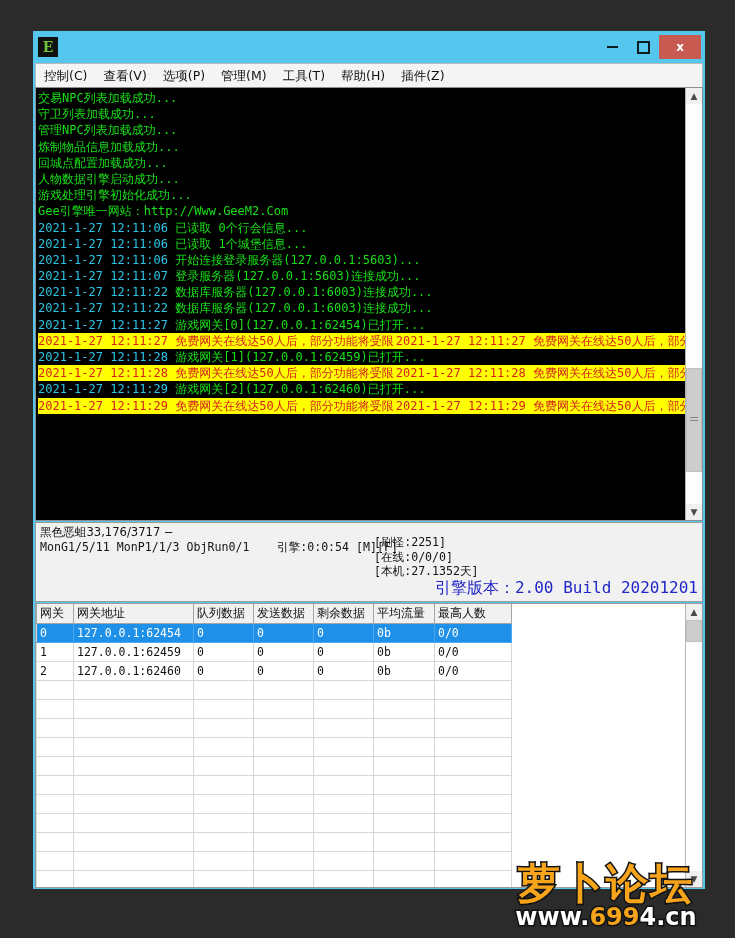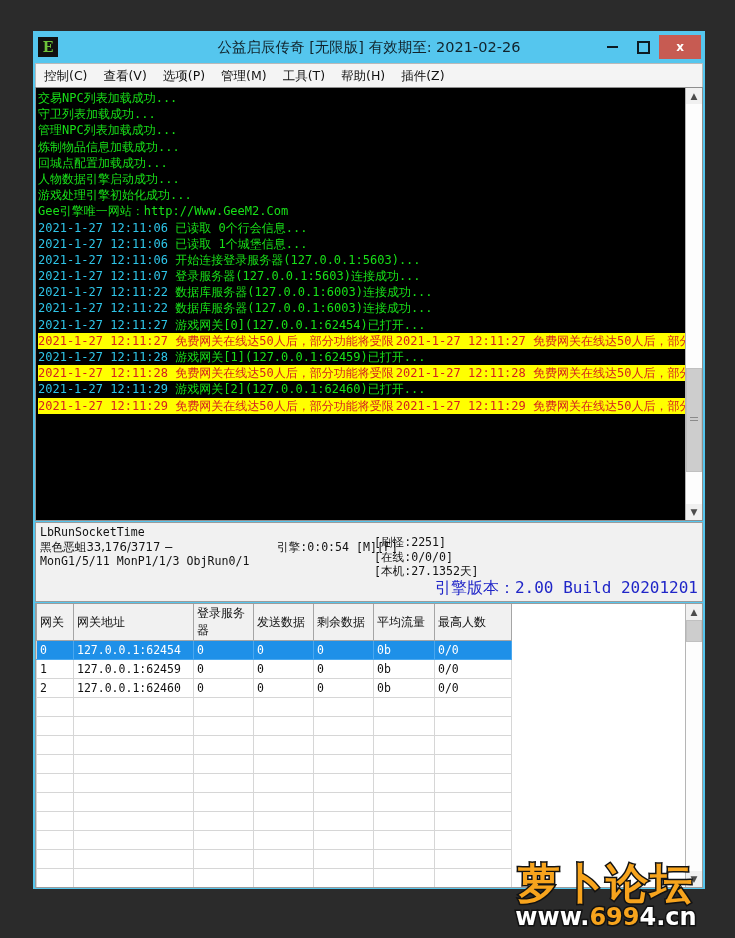--- a/index.html
+++ b/index.html
@@ -126,21 +126,20 @@
   }
   #wm-bottom .hl{color:#f7a41d;}
 </style>
 </head>
 <body>
 
 <div id="app-window">
 
   <div id="title-bar">
     <div id="app-icon">E</div>
-    <div id="title-text">公益启辰传奇 [无限版] 有效期至: 2021-02-26</div>
     <div id="win-controls">
       <div class="win-btn">
         <span class="glyph-min"></span>
       </div>
       <div class="win-btn">
         <span class="glyph-max"></span>
       </div>
       <div class="win-btn close">x</div>
     </div>
   </div>
@@ -163,41 +162,40 @@
         <div class="sb-thumb" style="top:66%;bottom:8%;">
           <span class="sb-grip"></span>
         </div>
       </div>
       <div class="sb-btn">▼</div>
     </div>
   </div>
 
   <div id="status-panel">
     <div class="st-col" id="st-left">
-      <div>LbRunSocketTime</div>
       <div class="cn">黑色恶蛆33,176/3717 −</div>
       <div>MonG1/5/11 MonP1/1/3 ObjRun0/1</div>
     </div>
     <div class="st-col" id="st-mid">引擎:0:0:54 [M][F]</div>
     <div class="st-col" id="st-right">
       <div>[刷怪:2251]</div>
       <div>[在线:0/0/0]</div>
       <div>[本机:27.1352天]</div>
     </div>
     <div id="st-version">引擎版本：2.00 Build 20201201</div>
   </div>
 
   <div id="table-wrap">
     <div id="table-main">
       <table>
         <thead>
             <tr>
               <th style="width: 30px;">网关</th>
               <th style="width: 113px;">网关地址</th>
-              <th style="width: 53px;">登录服务器</th>
+              <th style="width: 53px;">队列数据</th>
               <th style="width: 53px;">发送数据</th>
               <th style="width: 53px;">剩余数据</th>
               <th style="width: 54px;">平均流量</th>
               <th style="width: 70px;">最高人数</th>
             </tr>
           </thead>
         <tbody>
             <tr class="sel">
               <td style="width: 30px;">0</td>
               <td style="width: 113px;">127.0.0.1:62454</td>

